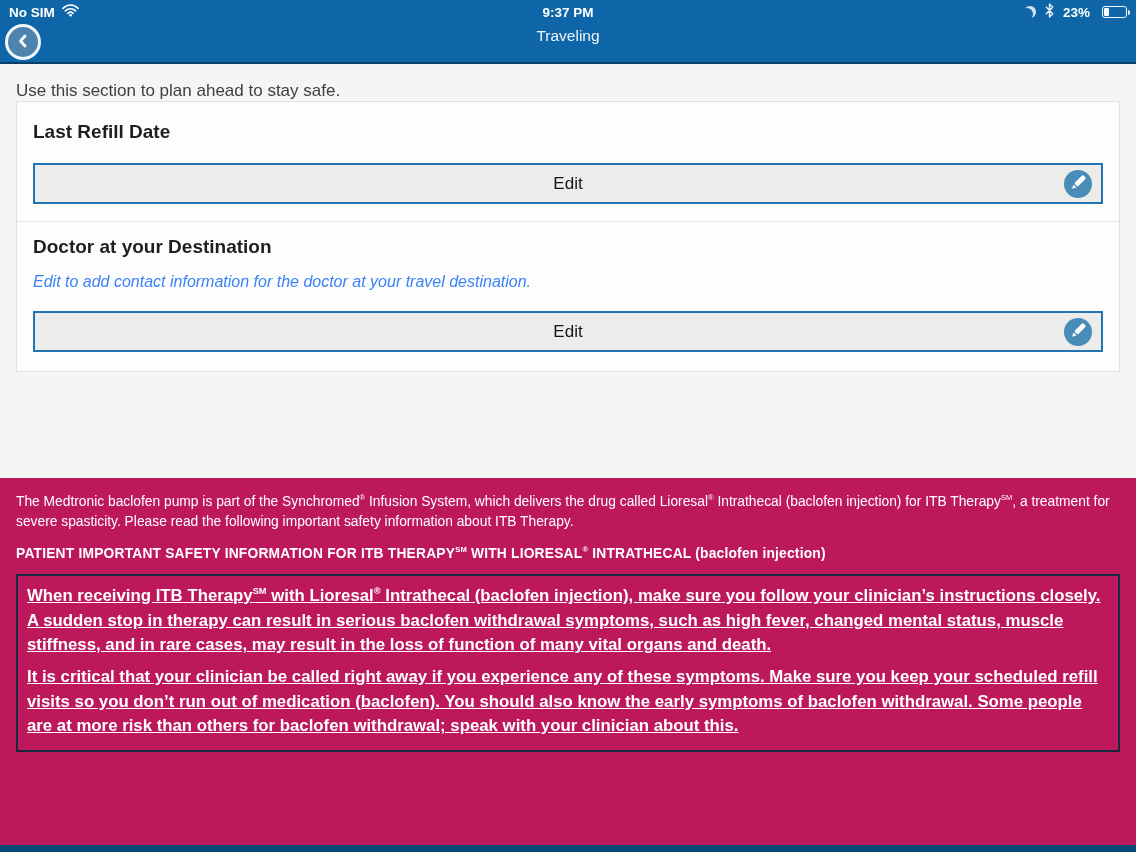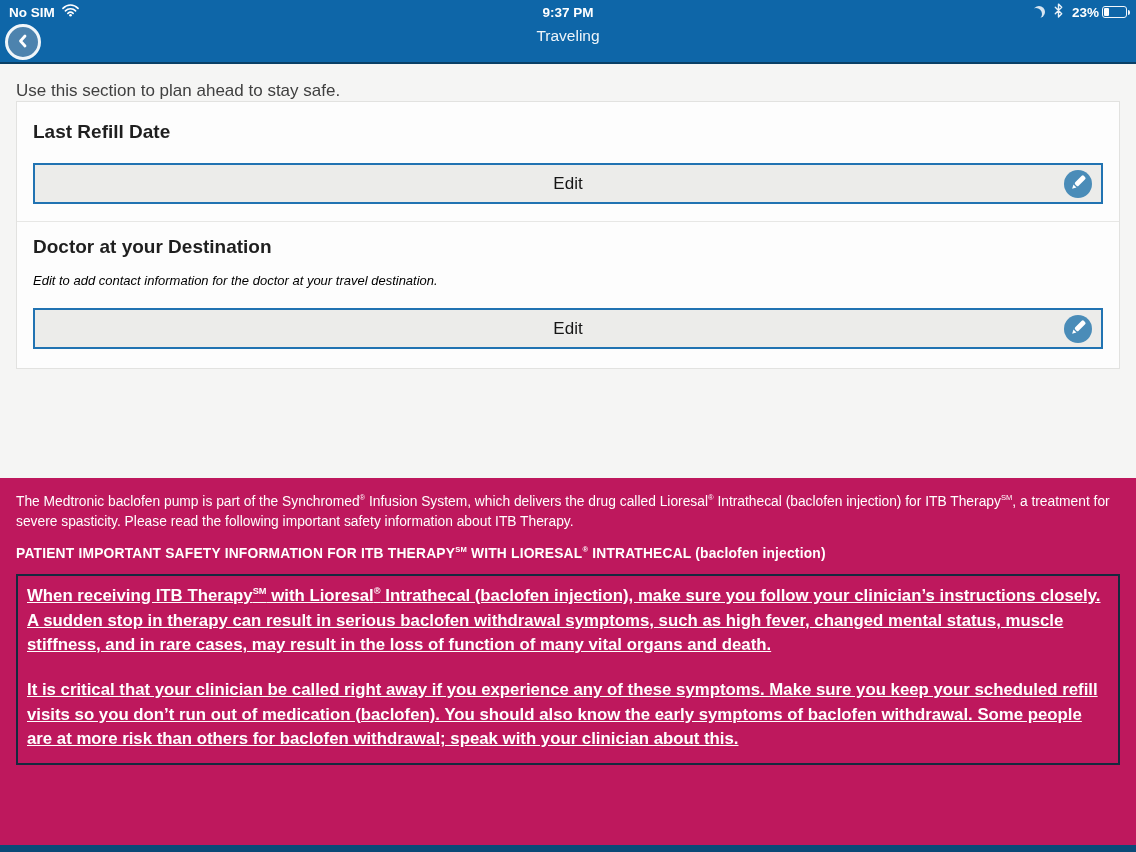--- a/index.html
+++ b/index.html
@@ -20,42 +20,42 @@
     display:flex; justify-content:space-between; align-items:center;
     font-size:13.5px; font-weight:700;
   }
   .status-left { display:flex; align-items:center; gap:7px; z-index:2; }
   .status-time { position:absolute; left:0; right:0; text-align:center; }
   .status-right { display:flex; align-items:center; gap:8px; z-index:2; }
   .moon {
     width:12px; height:12px; border-radius:50%;
     box-shadow: inset -3px 2px 0 0 #d7e5f1;
   }
-  .battery-wrap { display:flex; align-items:center; gap:3px; }
+  .battery-wrap { display:flex; align-items:center; gap:12px; }
   .battery { width:25px; height:12px; border:1px solid #f2f7fb; border-radius:3px; position:relative; }
   .battery .fill { position:absolute; left:1px; top:1px; bottom:1px; width:5px; background:#fff; border-radius:1px; }
   .battery:after { content:''; position:absolute; right:-4px; top:3px; width:2.5px; height:5px; background:#f2f7fb; border-radius:0 2px 2px 0; }
 
   .nav-title { text-align:center; padding-top:27px; font-size:15.5px; color:#eef5fa; }
   .back-btn {
     position:absolute; left:5px; top:24px; width:36px; height:36px; border-radius:50%;
     background:#4d83ae; border:3px solid #f0f6fa; cursor:pointer;
     display:flex; align-items:center; justify-content:center; padding:0;
   }
 
   
   .main { flex:0 0 414px; height:414px; padding:0 16px; background:#f5f5f4; overflow:hidden; }
   .main h1 { padding-top:32px; font-size:25.5px; font-weight:400; color:#404040; letter-spacing:.2px; }
   .main .sub { margin-top:17px; font-size:17px; color:#3f3f3f; }
 
   .panel { background:#fdfdfd; border:1px solid #e2e2e0; }
   .card1 { padding:19px 16px 17px; border-bottom:1px solid #e7e7e5; }
   .card2 { padding:14px 16px 19px; }
   .card-title { font-size:19px; font-weight:700; color:#1f1f1f; }
-  .note { margin-top:15px; font-style:italic; font-size:13px; color:#000000; }
+  .note { margin-top:15px; font-style:italic; font-size:16px; color:#3b82f6; }
   .edit-btn {
     margin-top:20px; width:100%; height:41px; background:#ececea; border:2px solid #2173b2;
     display:flex; align-items:center; justify-content:center; position:relative;
     font-size:17px; color:#161616; cursor:pointer; font-family:inherit;
   }
   .pencil-circle {
     position:absolute; right:9px; top:50%; transform:translateY(-50%);
     width:28px; height:28px; border-radius:50%; background:#4a8cb8;
     display:flex; align-items:center; justify-content:center;
   }
@@ -71,21 +71,21 @@
     margin-left:auto; width:25px; height:25px; border-radius:50%; background:#4a8cb8;
     display:flex; align-items:center; justify-content:center;
   }
 
   
   .footer { flex:1 1 auto; background:#be185d; color:#fff; padding:14px 16px 0; position:relative; }
   .intro { font-size:13.8px; line-height:1.45; }
   .safety-heading { margin-top:14px; font-size:13.8px; font-weight:700; letter-spacing:.2px; }
   .warning-box { margin-top:13px; border:2px solid #16293e; padding:8px 9px 11px; }
   .warning-box p { font-size:16.8px; font-weight:700; line-height:1.47;text-decoration:underline; }
-  .warning-box p + p { margin-top:20px; }
+  .warning-box p + p { margin-top:7px; }
   sup { font-size:.55em; vertical-align:super; line-height:0; }
   .bottom-strip { position:absolute; left:0; right:0; bottom:0; height:7px; background:#0a4a78; }
 </style>
 </head>
 <body>
 
 <div class="screen">
 
   <header class="navbar">
     <div class="statusbar">

